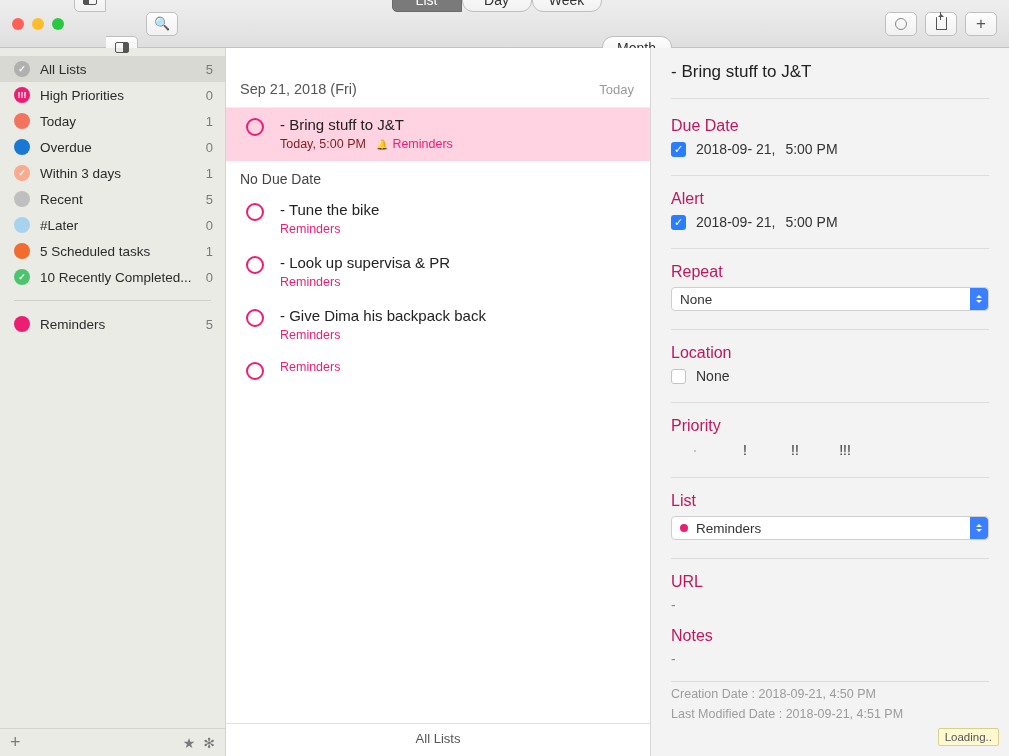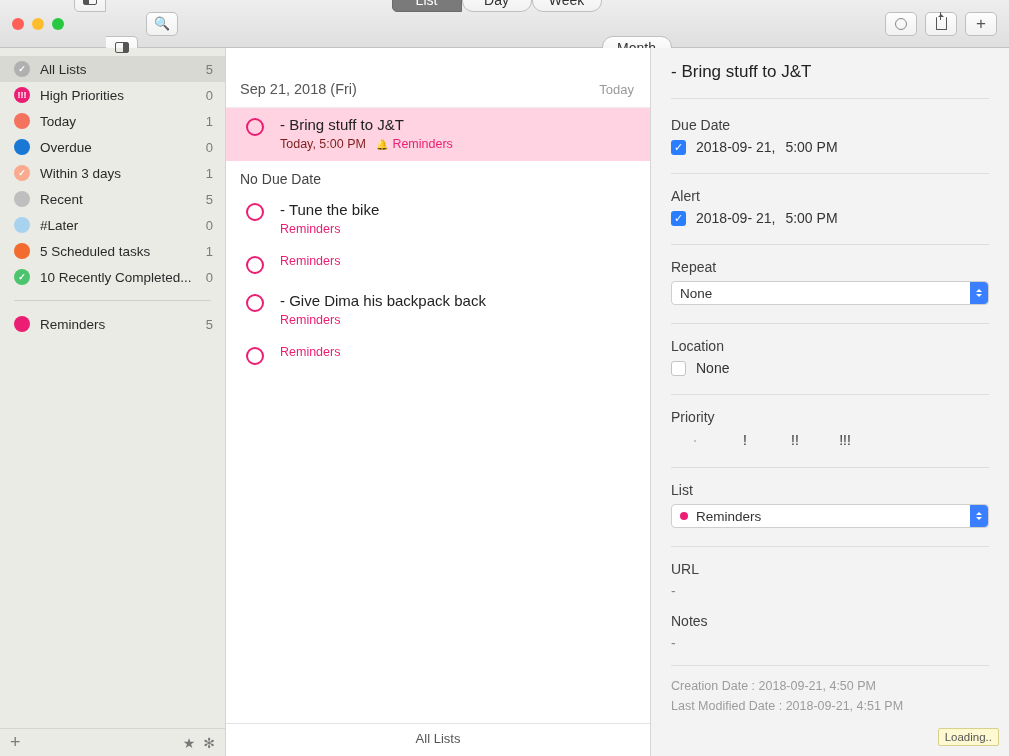--- a/index.html
+++ b/index.html
@@ -78,21 +78,21 @@
 
 .section-head { font-size: 14px; color: #444; padding: 10px 14px 6px; }
 
 .tasks-footer { margin-top: auto; border-top: 1px solid #e2e2e2; text-align: center; padding: 7px 0 10px; font-size: 13px; color: #555; }
 
 .detail {
   width: 358px; background: #f3f3f3; display: flex; flex-direction: column;
   padding: 14px 20px 8px 20px; overflow-y: auto;
 }
 .detail-title { font-size: 17px; color: #222; margin-bottom: 18px; border-bottom: 1px solid #ddd; padding-bottom: 16px; }
-.field-label { font-size: 14px; color: #404040; margin-bottom: 6px; }
+.field-label { font-size: 16px; color: #be185d; margin-bottom: 6px; }
 .field-row { display: flex; align-items: center; font-size: 14px; color: #333; margin-bottom: 14px; gap: 10px; }
 .divider { height: 1px; background: #ddd; margin: 4px 0 14px; }
 
 .chk { width: 15px; height: 15px; border-radius: 3px; display: inline-flex; align-items: center; justify-content: center; }
 .chk.on { background: #2a7dff; color: #fff; font-size: 11px; }
 .chk.off { background: #fff; border: 1px solid #c4c4c4; }
 
 .select {
   background: #fff; border: 1px solid #cfcfcf; border-radius: 4px;
   height: 24px; display: flex; align-items: center; padding: 0 8px;
@@ -103,21 +103,21 @@
 .select .chev::before { border-bottom-color:#fff; margin-bottom:1px; }
 .select .chev::after { border-top-color:#fff; margin-top:1px; }
 
 .pink-dot { width: 8px; height: 8px; border-radius: 50%; background: #ec1e73; margin-right: 8px; }
 
 .priority-row span { display: inline-block; width: 40px; text-align: center; color: #333; font-size: 14px; cursor: pointer; }
 .priority-row .dot { color: #bbb; font-size: 18px; line-height: 1; }
 
 .dash { color: #888; font-size: 14px; margin-bottom: 14px; }
 
-.meta-info { color: #9c9c9c; font-size: 12.5px; line-height: 1.6; border-top: 1px solid #ddd; padding-top: 10px; }
+.meta-info { color: #9c9c9c; font-size: 12.5px; line-height: 1.6; border-top: 1px solid #ddd; padding-top: 2px; }
 
 .loading-badge {
   position: absolute; right: 10px; bottom: 10px;
   background: #fff9d2; border: 1px solid #d8d18e; font-size: 11.5px;
   padding: 2px 6px; border-radius: 2px; color: #555;
 }
 
 .circle-ic { width:12px; height:12px; border:1.5px solid #888; border-radius:50%; display:inline-block; }
 
 .share-ic { width: 11px; height: 13px; border: 1.5px solid #555; border-top:none; border-radius: 1px; position: relative; }
@@ -255,20 +255,21 @@
           <div class="task-body">
             <div class="task-title">- Tune the bike</div>
             <div class="task-meta">
               <span>Reminders</span>
             </div>
           </div>
         </div>
         <div class="task-row">
           <div class="task-check"></div>
           <div class="task-body">
+            <div class="task-title">- Look up supervisa &amp; PR</div>
             <div class="task-meta">
               <span>Reminders</span>
             </div>
           </div>
         </div>
         <div class="task-row">
           <div class="task-check"></div>
           <div class="task-body">
             <div class="task-title">- Give Dima his backpack back</div>
             <div class="task-meta">

